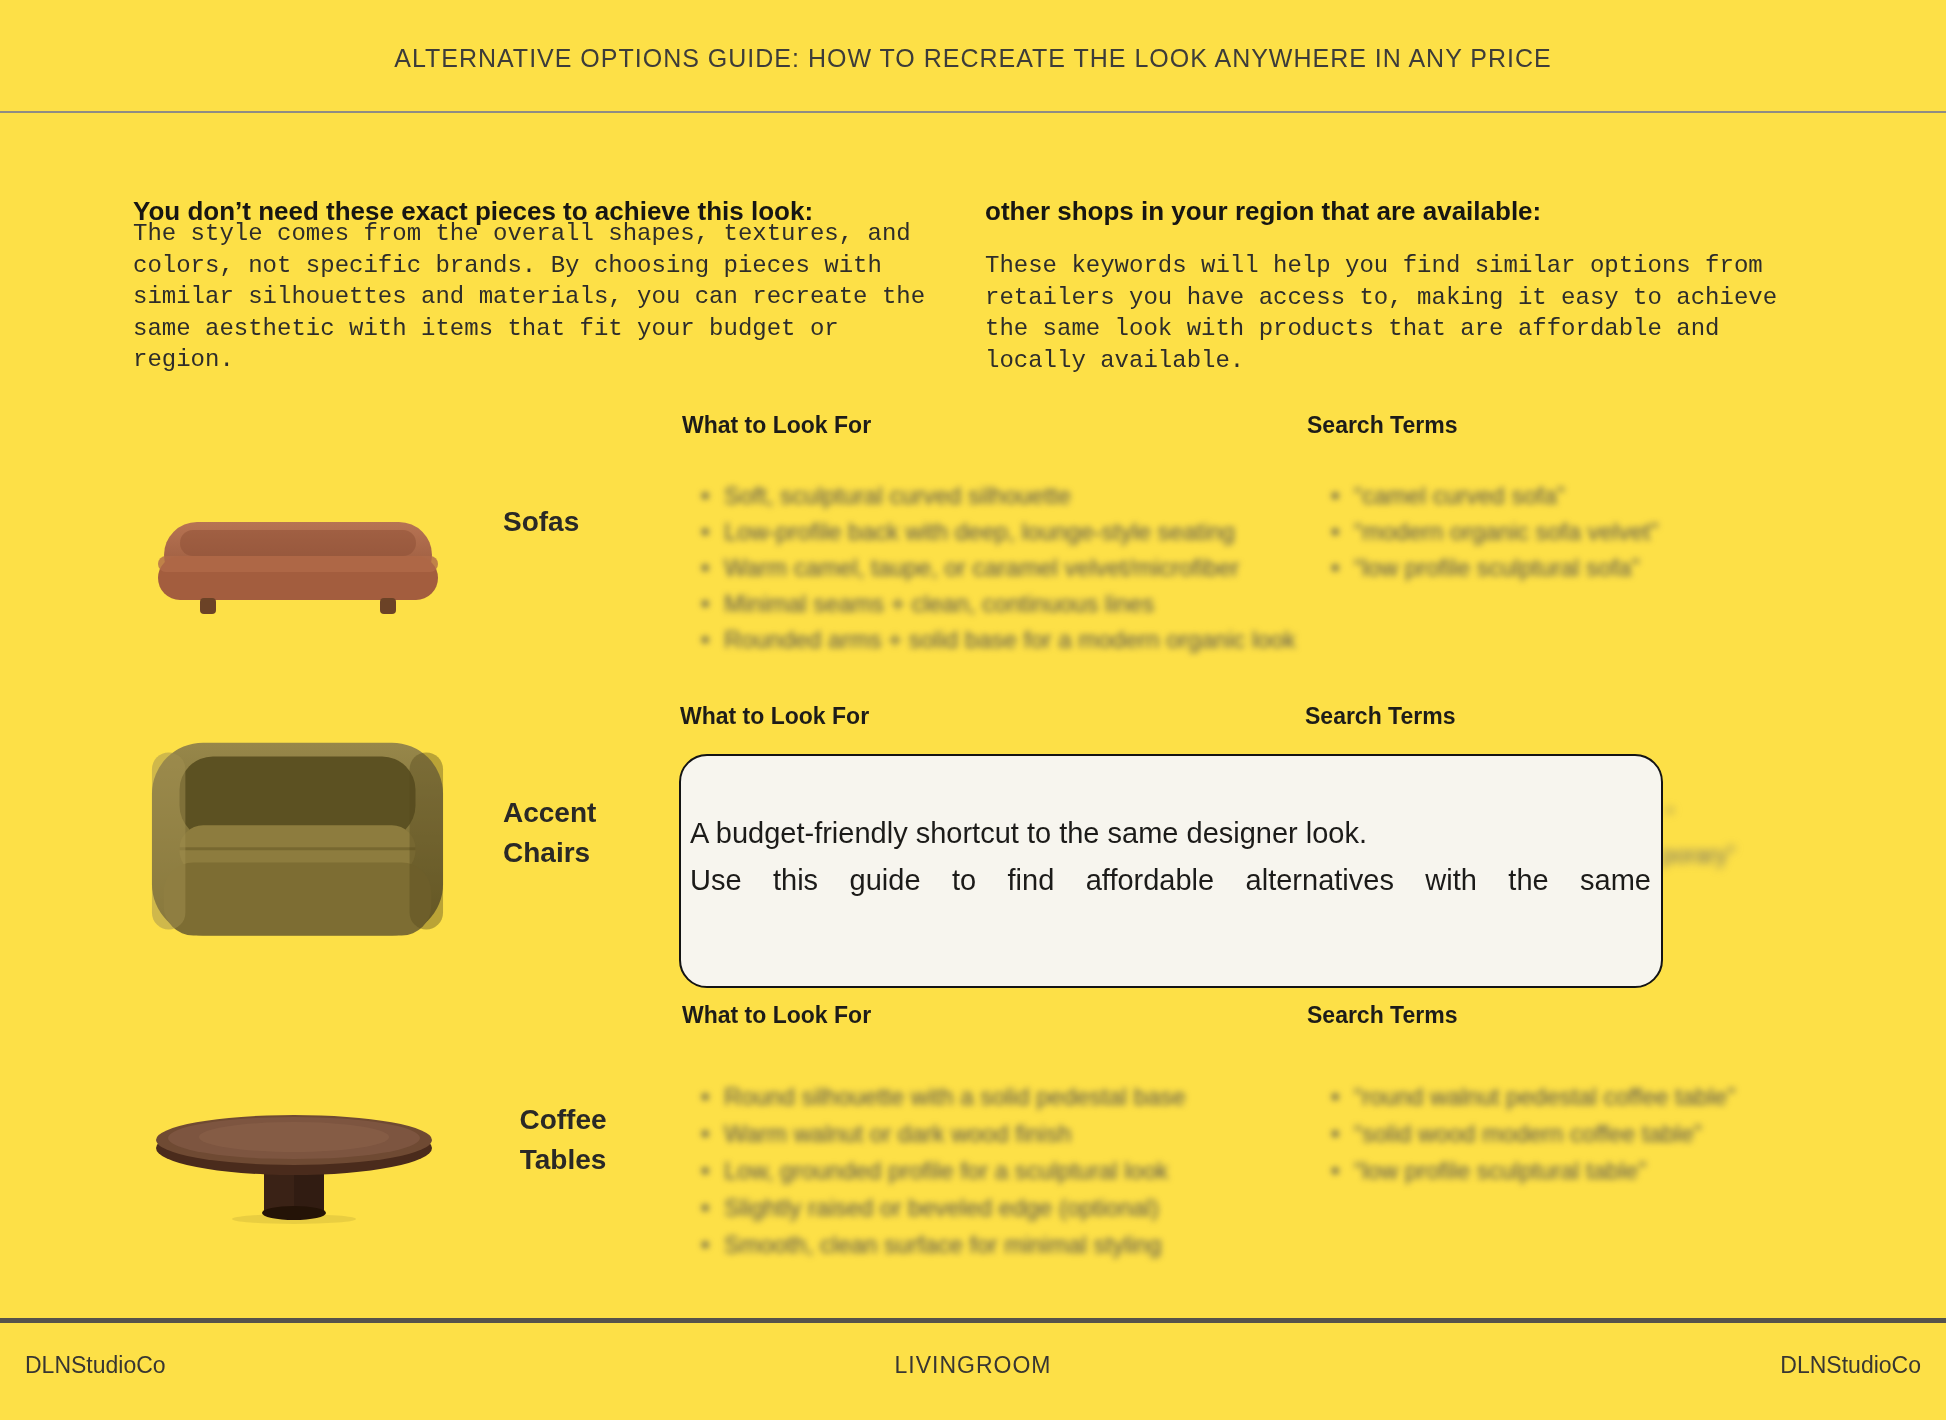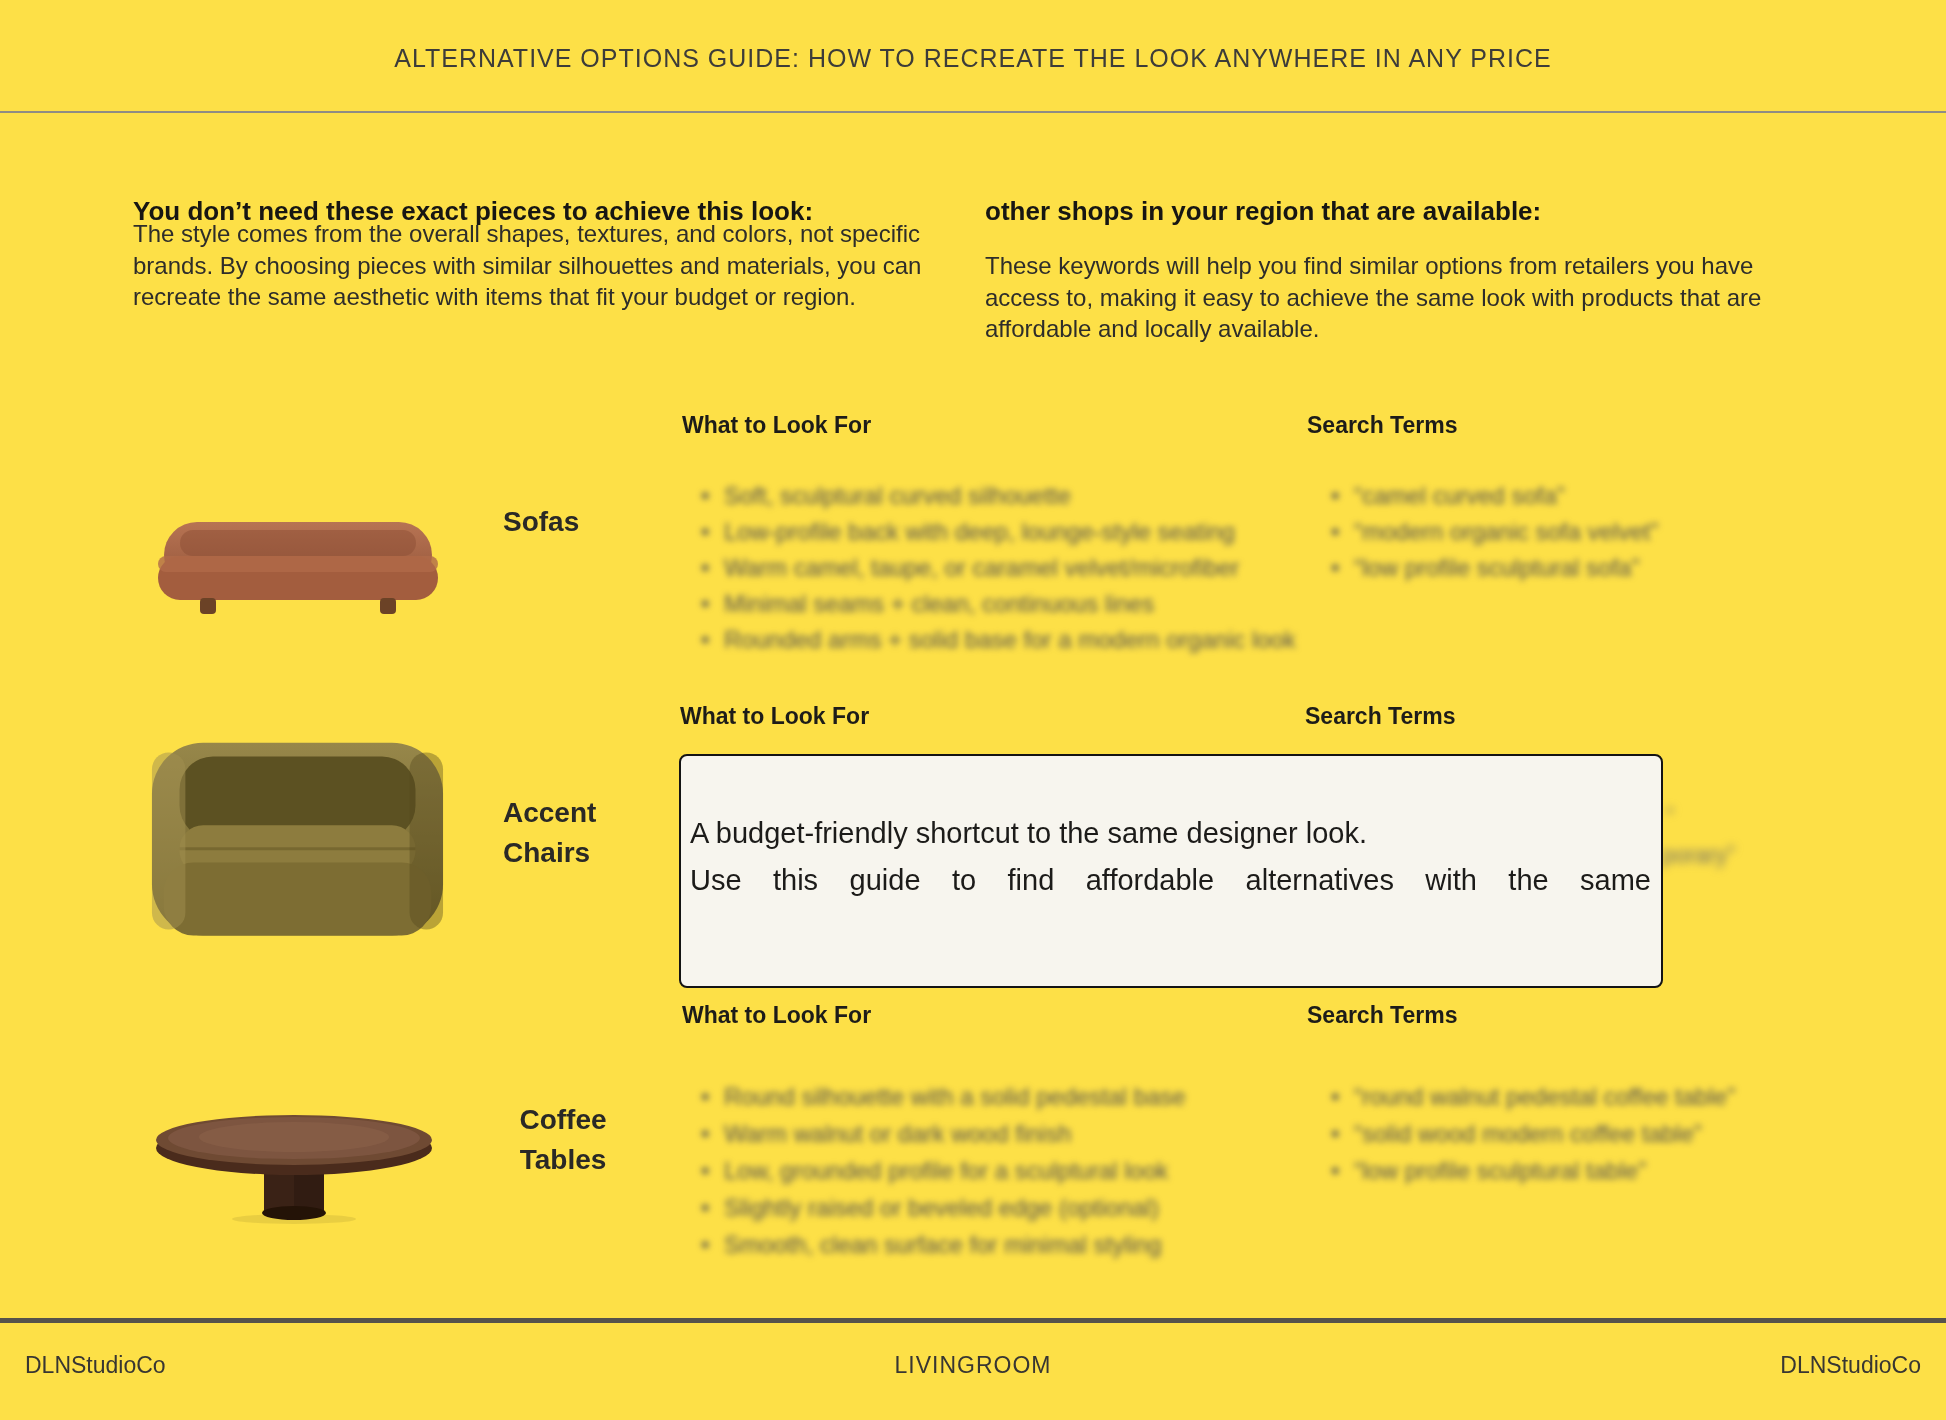--- a/index.html
+++ b/index.html
@@ -11,40 +11,40 @@
   }
   .abs{position:absolute;}
   
   .page-title{
     left:0;right:0;top:44px;text-align:center;
     font-size:25px;letter-spacing:1px;font-weight:500;color:#3d3c39;
   }
   .hr-top{left:0;right:0;top:111px;height:2px;background:#8f8c84;}
   
   .intro-heading{font-weight:700;font-size:26px;color:#171613;line-height:34px;margin-top:44px;}
-  .intro-body{font-size:24px;line-height:31.5px;color:#2e2d2a;}
+  .intro-body{font-size:24px;line-height:31.5px;color:#2e2d2a;font-family:Liberation Mono, monospace;}
   .intro-left-heading{left:133px;top:150px;white-space:nowrap;}
   .intro-left-body{left:133px;top:218px;width:800px;}
   .intro-right-heading{left:985px;top:150px;width:820px;}
   .intro-right-heading span{display:block;}
   .intro-right-body{left:985px;top:250px;width:830px;}
   
   .col-heading{font-weight:700;font-size:23px;color:#1d1c19;}
   
   .item-label{font-weight:700;font-size:28px;line-height:40px;color:#2a2926;}
   
   .bullets{list-style:none;margin:0;padding:0;font-size:24px;line-height:36px;}
   .bullets li{position:relative;padding-left:27px;}
   .bullets li::before{content:"\2022";position:absolute;left:4px;}
   .blurred{filter:blur(3.4px);color:#545250;}
   .coffee-list li:first-child{text-align:justify;}
   
   .callout{
     left:679px;top:754px;width:984px;height:234px;box-sizing:border-box;
-    border:2.5px solid #141414;border-radius:8px;background:#f7f5ee;z-index:2;
+    border:2.5px solid #141414;border-radius:28px;background:#f7f5ee;z-index:2;
   }
   .callout-text{position:absolute;left:9px;right:10px;top:54px;font-size:29px;line-height:46.5px;color:#1c1b19;}
   .callout-line{display:block;}
   .justify-full{text-align:justify;text-align-last:justify;}
   
   .fragment{filter:blur(4px);color:#6e6c68;font-size:23px;z-index:1;}
   
   .hr-bottom{left:0;right:0;top:1318px;height:5px;background:#56534b;}
   .footer-text{font-size:23px;color:#383632;top:1352px;}
   .footer-left{left:25px;}

